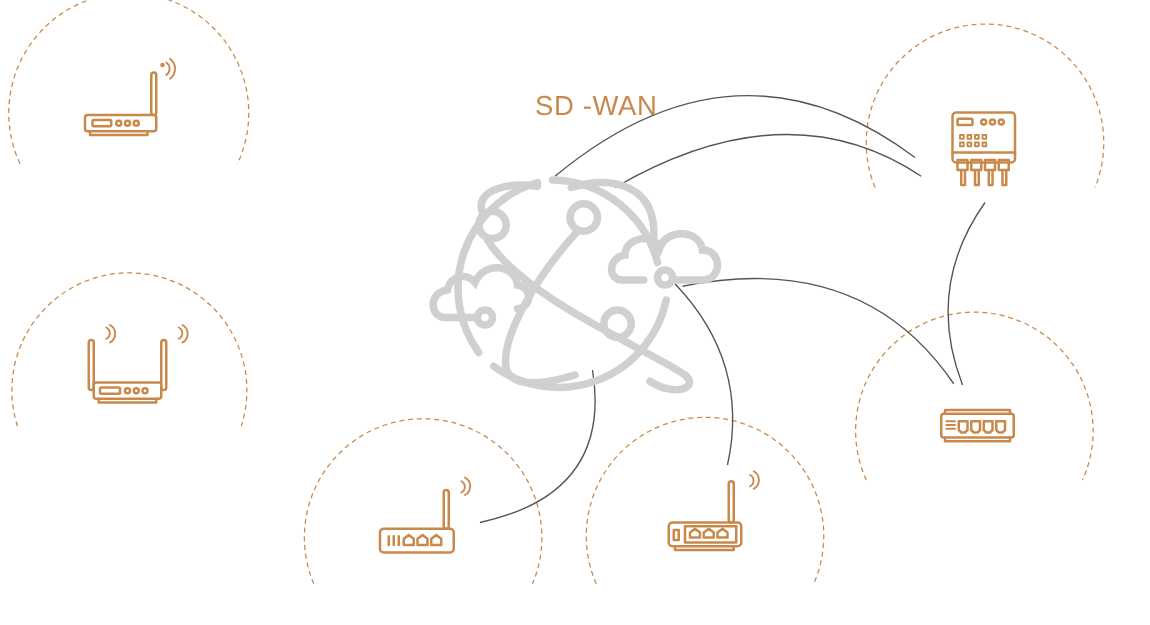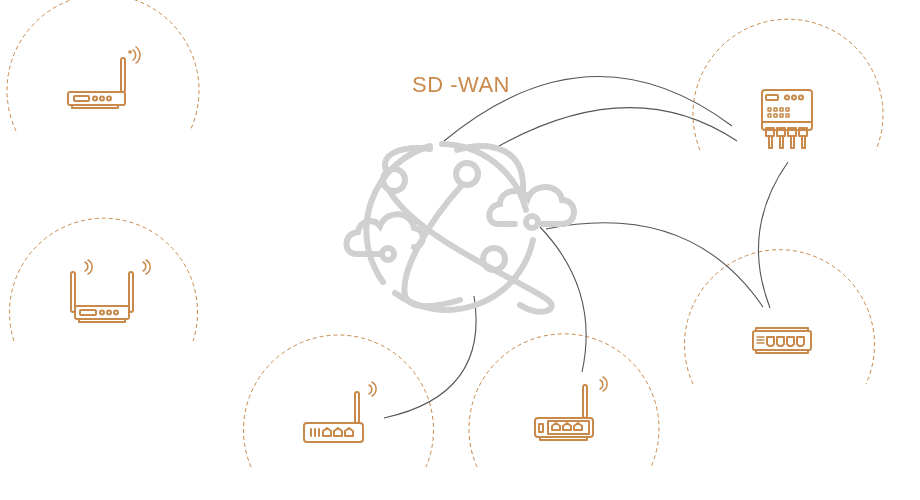--- a/index.html
+++ b/index.html
@@ -1,19 +1,19 @@
 <!DOCTYPE html>
 <html><head>
 <meta charset="utf-8">
 <style>
   html, body { margin: 0; padding: 0; background: #ffffff; }
   body { width: 920px; height: 500px; position: relative; overflow: hidden; font-family: "DejaVu Sans", sans-serif; }
   #stage { position: absolute; left: 0; top: 0; width: 920px; height: 500px; }
   .title {
-    position: absolute; left: 412px; top: 72px;
+    position: absolute; left: 428px; top: 72px;
     font-family: "Liberation Sans", sans-serif; font-size: 22px; color: #c8894a;
     letter-spacing: 0.5px; font-weight: 300;
   }
   svg { position: absolute; left: 0; top: 0; }
 </style>
 </head>
 <body>
 
 <div id="stage">
   <svg width="920" height="500" viewBox="0 0 920 500">

